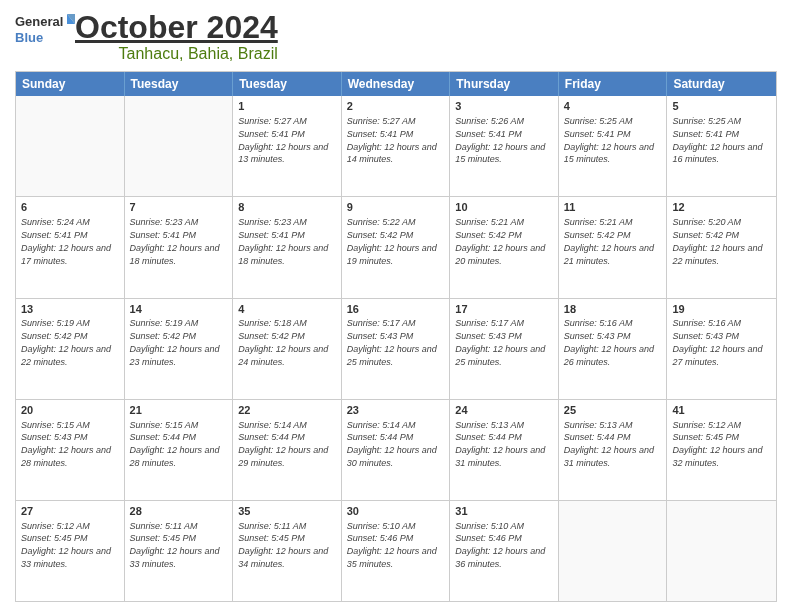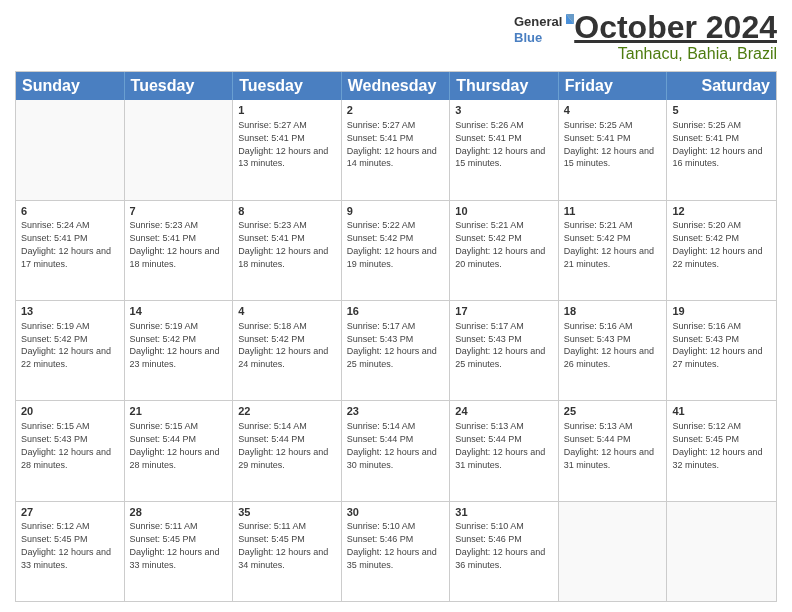--- a/index.html
+++ b/index.html
@@ -12,21 +12,21 @@
     }
     .page {
       width: 792px;
       height: 612px;
       padding: 10px 15px;
       display: flex;
       flex-direction: column;
     }
     .header {
       display: flex;
-      justify-content: flex-end;
+      justify-content: flex-start;
       align-items: flex-start;
       margin-bottom: 8px;
     }
     .logo {
       display: flex;
       align-items: center;
       gap: 4px;
     }
     .title-section {
       text-align: right;
@@ -48,27 +48,27 @@
       flex-direction: column;
       border: 1px solid #ccc;
     }
     .calendar-header {
       display: grid;
       grid-template-columns: repeat(7, 1fr);
       background: #4a7fc1;
     }
     .col-header {
       color: #fff;
-      font-size: 16px;
+      font-size: 12px;
       font-weight: bold;
       padding: 5px 6px;
       text-align: left;
       border-right: 1px solid #6a9fd1;
     }
-    .col-header:last-child { border-right: none; text-align: right; }
+    .col-header:last-child { border-right: none; }
     .calendar-body {
       flex: 1;
       display: flex;
       flex-direction: column;
     }
     .calendar-row {
       display: grid;
       grid-template-columns: repeat(7, 1fr);
       flex: 1;
       border-bottom: 1px solid #ccc;
@@ -88,20 +88,21 @@
     .day-number {
       font-size: 11px;
       font-weight: bold;
       display: block;
       margin-bottom: 1px;
     }
     .cell-text {
       font-size: 9px;
       color: #444;
       line-height: 1.3;
+      font-style: italic;
     }
   </style>
 </head>
 <body>
 
 <div class="page">
   <div class="header">
     <div class="logo">
   <svg width="60" height="38" viewBox="0 0 60 38">
     <text y="16" x="0" font-size="13" font-weight="bold" fill="#333" font-family="Arial">General</text>

